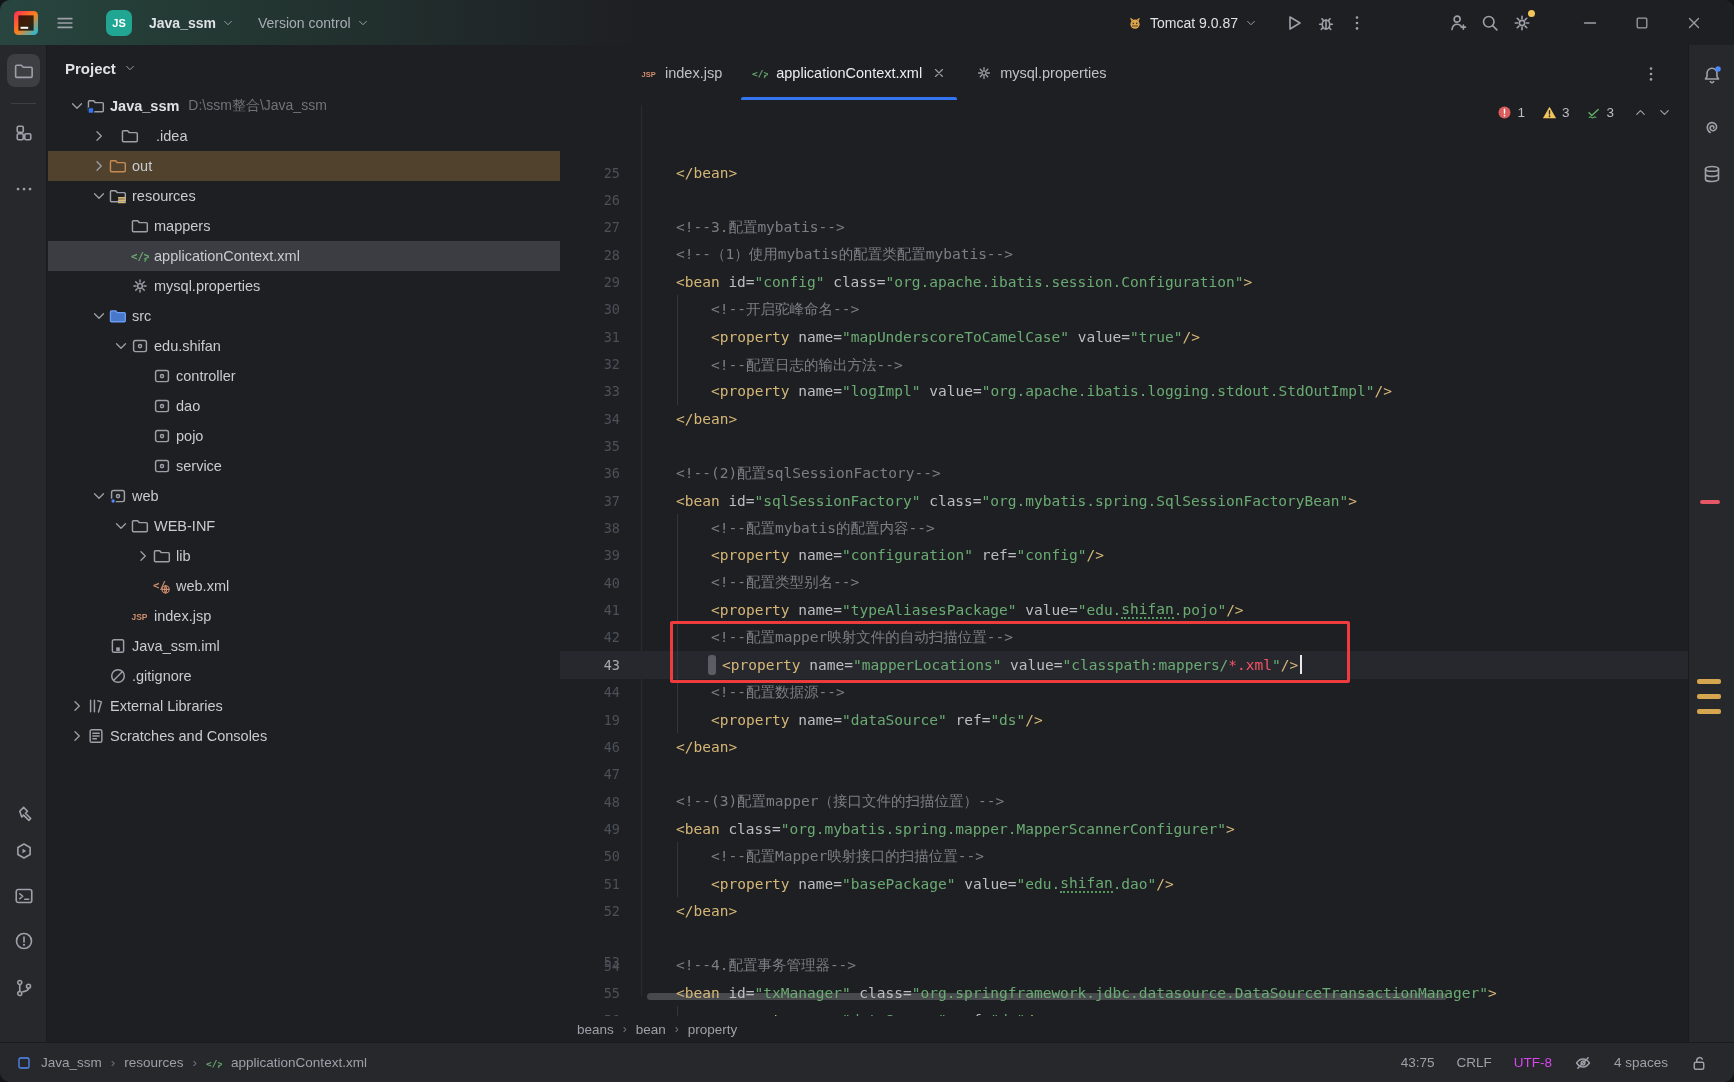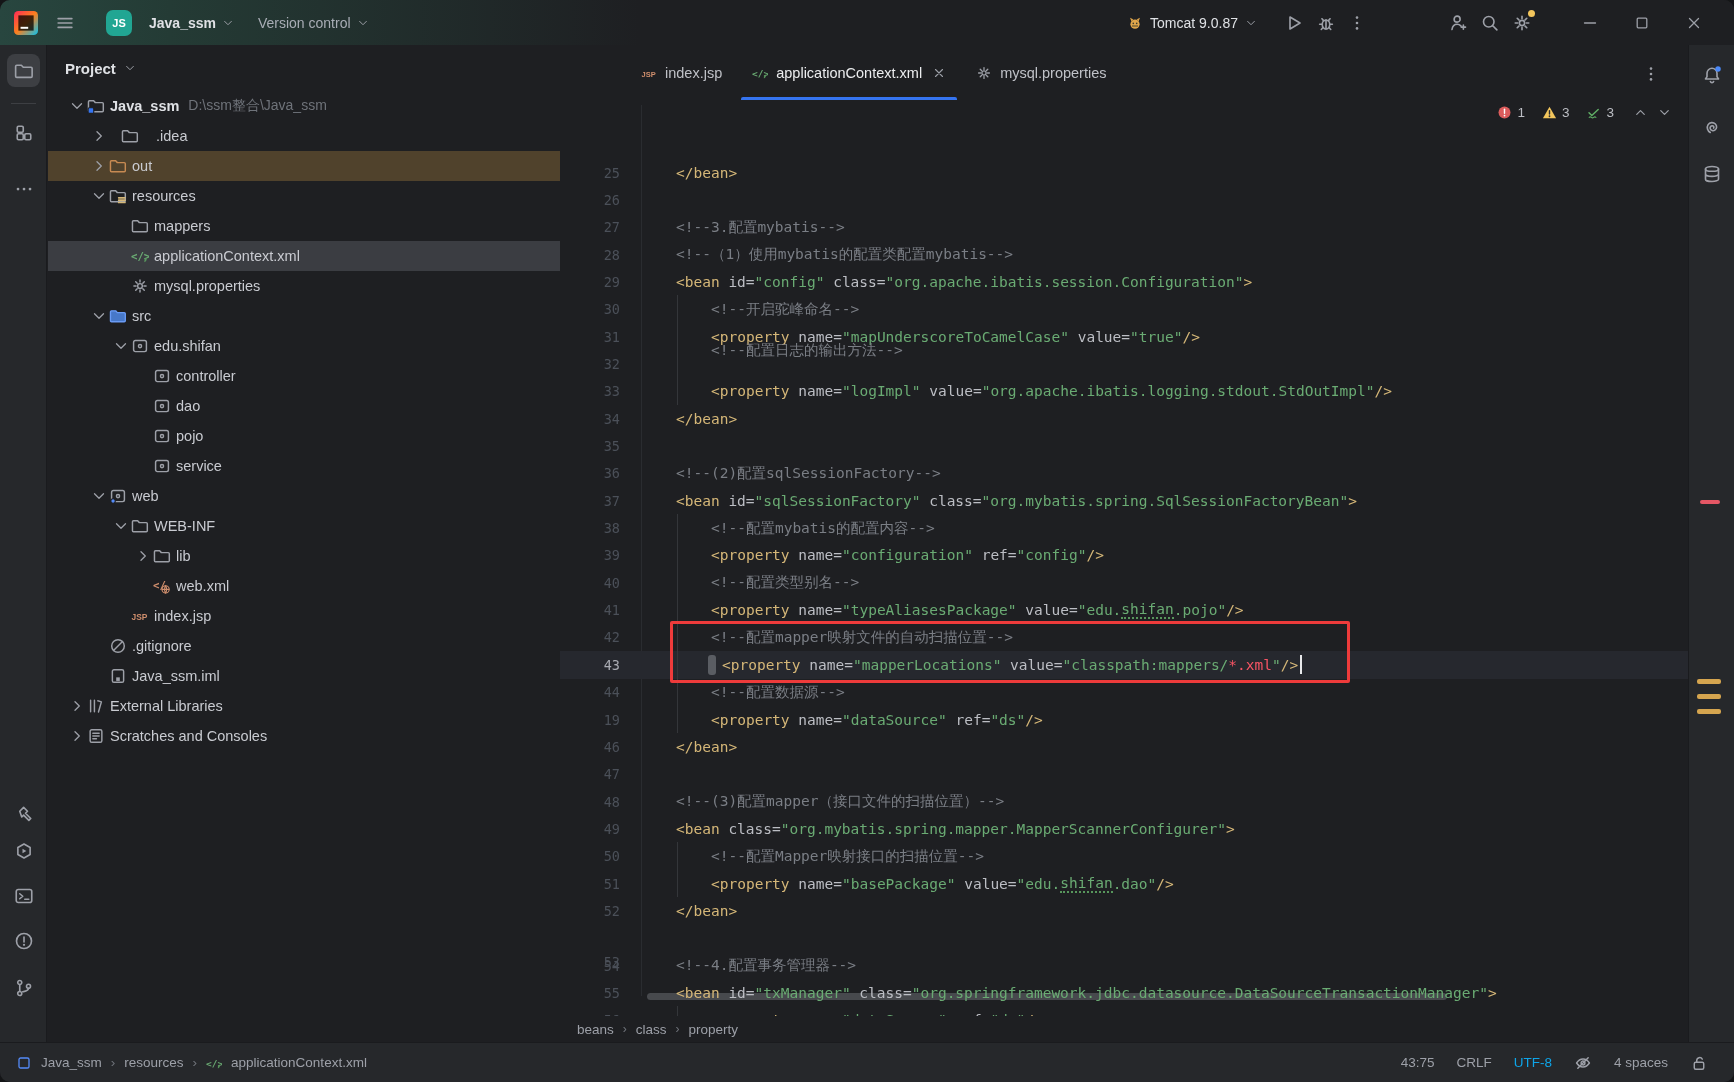--- a/index.html
+++ b/index.html
@@ -101,21 +101,21 @@
   
   .stripe-mark{position:absolute;border-radius:2px;z-index:9;}
 
   
   .statusbar{position:absolute;left:0;bottom:0;width:100%;height:40px;background:#26282B;border-top:1px solid #1A1B1E;
      display:flex;align-items:center;justify-content:space-between;font-size:13.5px;color:#9DA0A8;z-index:10;}
   .sb-left{display:flex;align-items:center;gap:9px;padding-left:16px;}
   .sb-left .csep{color:#6F737A;}
   .sb-right{display:flex;align-items:center;gap:22px;padding-right:26px;}
   .sb-item{display:flex;align-items:center;}
-  .sb-dim{color:#0ea5e9;}
+  .sb-dim{color:#d946ef;}
 </style>
 </head>
 <body>
 
 <div id="app">
 
   <header class="titlebar">
     <div class="tb-left">
       <span class="ic ic22">
           <svg viewBox="0 0 22 22">
@@ -573,35 +573,35 @@
             <svg viewBox="0 0 16 16">
               <text x="0.5" y="11.5" font-size="7.5" font-weight="bold" fill="#CF8E6D" font-family="Liberation Sans,sans-serif">JSP</text>
             </svg>
           </span>
           <span class="tlabel">index.jsp</span>
         </div>
         <div class="trow" style="padding-left: 43px;">
           <span class="chev"></span>
           <span class="ticon" style="color: rgb(157, 160, 168);">
             <svg viewBox="0 0 16 16" fill="none" stroke="currentColor" stroke-width="1.3" stroke-linecap="round" stroke-linejoin="round">
+              <rect x="3" y="2.4" width="10" height="11.2" rx="1.4"></rect>
+              <rect x="6.4" y="9.2" width="3.2" height="3.2" fill="currentColor" stroke="none"></rect>
+            </svg>
+          </span>
+          <span class="tlabel">Java_ssm.iml</span>
+        </div>
+        <div class="trow" style="padding-left: 43px;">
+          <span class="chev"></span>
+          <span class="ticon" style="color: rgb(157, 160, 168);">
+            <svg viewBox="0 0 16 16" fill="none" stroke="currentColor" stroke-width="1.3" stroke-linecap="round" stroke-linejoin="round">
               <circle cx="8" cy="8" r="5.6"></circle>
               <path d="M4 12 12 4"></path>
             </svg>
           </span>
           <span class="tlabel">.gitignore</span>
-        </div>
-        <div class="trow" style="padding-left: 43px;">
-          <span class="chev"></span>
-          <span class="ticon" style="color: rgb(157, 160, 168);">
-            <svg viewBox="0 0 16 16" fill="none" stroke="currentColor" stroke-width="1.3" stroke-linecap="round" stroke-linejoin="round">
-              <rect x="3" y="2.4" width="10" height="11.2" rx="1.4"></rect>
-              <rect x="6.4" y="9.2" width="3.2" height="3.2" fill="currentColor" stroke="none"></rect>
-            </svg>
-          </span>
-          <span class="tlabel">Java_ssm.iml</span>
         </div>
         <div class="trow" style="padding-left: 21px;">
           <span class="chev">
             <svg viewBox="0 0 16 16" fill="none" stroke="currentColor" stroke-width="1.3" stroke-linecap="round" stroke-linejoin="round">
               <path d="M6 3.8 10.3 8 6 12.2"></path>
             </svg>
           </span>
           <span class="ticon" style="color: rgb(157, 160, 168);">
             <svg viewBox="0 0 16 16" fill="none" stroke="currentColor" stroke-width="1.3" stroke-linecap="round" stroke-linejoin="round">
               <path d="M3.2 2.8v10.4M6.6 2.8v10.4M9.6 3.4l3.2.9-2.6 9.1"></path>
@@ -713,21 +713,21 @@
         </button>
     </div>
 
     <div class="codearea" id="codearea">
       <div class="gutter-line"></div>
 
       <div class="hscroll" style="left:87px;bottom:42px;width:800px;"></div>
       <div class="crumbbar" id="crumbs">
           <span>beans</span>
           <span class="csep">›</span>
-          <span>class</span>
+          <span>bean</span>
           <span class="csep">›</span>
           <span>property</span>
         </div>
     <div class="caretline" style="top: 550.8px;"></div>
         <div class="iguide" style="left: 117px; top: 195px; height: 110px;"></div>
         <div class="iguide" style="left: 117px; top: 414px; height: 219px;"></div>
         <div class="iguide" style="left: 117px; top: 742px; height: 55px;"></div>
         <div class="iguide" style="left: 117px; top: 906px; height: 28px;"></div>
         <div class="lnum" style="top: 58.5px; left: 0px;">25</div>
         <div class="cl-row" style="top: 58.5px; left: 116px;"><span class="seg-t">&lt;/bean&gt;</span></div>
@@ -737,21 +737,21 @@
         <div class="cl-row" style="top: 113.2px; left: 116px;"><span class="seg-c">&lt;!--3.配置mybatis--&gt;</span></div>
         <div class="lnum" style="top: 140.55px; left: 0px;">28</div>
         <div class="cl-row" style="top: 140.55px; left: 116px;"><span class="seg-c">&lt;!--（1）使用mybatis的配置类配置mybatis--&gt;</span></div>
         <div class="lnum" style="top: 167.9px; left: 0px;">29</div>
         <div class="cl-row" style="top: 167.9px; left: 116px;"><span class="seg-t">&lt;bean</span><span class="seg-a"> id=</span><span class="seg-s">"config"</span><span class="seg-a"> class=</span><span class="seg-s">"org.apache.ibatis.session.Configuration"</span><span class="seg-t">&gt;</span></div>
         <div class="lnum" style="top: 195.25px; left: 0px;">30</div>
         <div class="cl-row" style="top: 195.25px; left: 151px;"><span class="seg-c">&lt;!--开启驼峰命名--&gt;</span></div>
         <div class="lnum" style="top: 222.6px; left: 0px;">31</div>
         <div class="cl-row" style="top: 222.6px; left: 151px;"><span class="seg-t">&lt;property</span><span class="seg-a"> name=</span><span class="seg-s">"mapUnderscoreToCamelCase"</span><span class="seg-a"> value=</span><span class="seg-s">"true"</span><span class="seg-t">/&gt;</span></div>
         <div class="lnum" style="top: 249.95px; left: 0px;">32</div>
-        <div class="cl-row" style="top: 236px; left: 151px;"><span class="seg-c">&lt;!--配置日志的输出方法--&gt;</span></div>
+        <div class="cl-row" style="top: 251px; left: 151px;"><span class="seg-c">&lt;!--配置日志的输出方法--&gt;</span></div>
         <div class="lnum" style="top: 277.3px; left: 0px;">33</div>
         <div class="cl-row" style="top: 277.3px; left: 151px;"><span class="seg-t">&lt;property</span><span class="seg-a"> name=</span><span class="seg-s">"logImpl"</span><span class="seg-a"> value=</span><span class="seg-s">"org.apache.ibatis.logging.stdout.StdOutImpl"</span><span class="seg-t">/&gt;</span></div>
         <div class="lnum" style="top: 304.65px; left: 0px;">34</div>
         <div class="cl-row" style="top: 304.65px; left: 116px;"><span class="seg-t">&lt;/bean&gt;</span></div>
         <div class="lnum" style="top: 332px; left: 0px;">35</div>
         <div class="cl-row" style="top: 332px; left: 116px;"></div>
         <div class="lnum" style="top: 359.35px; left: 0px;">36</div>
         <div class="cl-row" style="top: 359.35px; left: 116px;"><span class="seg-c">&lt;!--(2)配置sqlSessionFactory--&gt;</span></div>
         <div class="lnum" style="top: 386.7px; left: 0px;">37</div>
         <div class="cl-row" style="top: 386.7px; left: 116px;"><span class="seg-t">&lt;bean</span><span class="seg-a"> id=</span><span class="seg-s">"sqlSessionFactory"</span><span class="seg-a"> class=</span><span class="seg-s">"org.mybatis.spring.SqlSessionFactoryBean"</span><span class="seg-t">&gt;</span></div>

